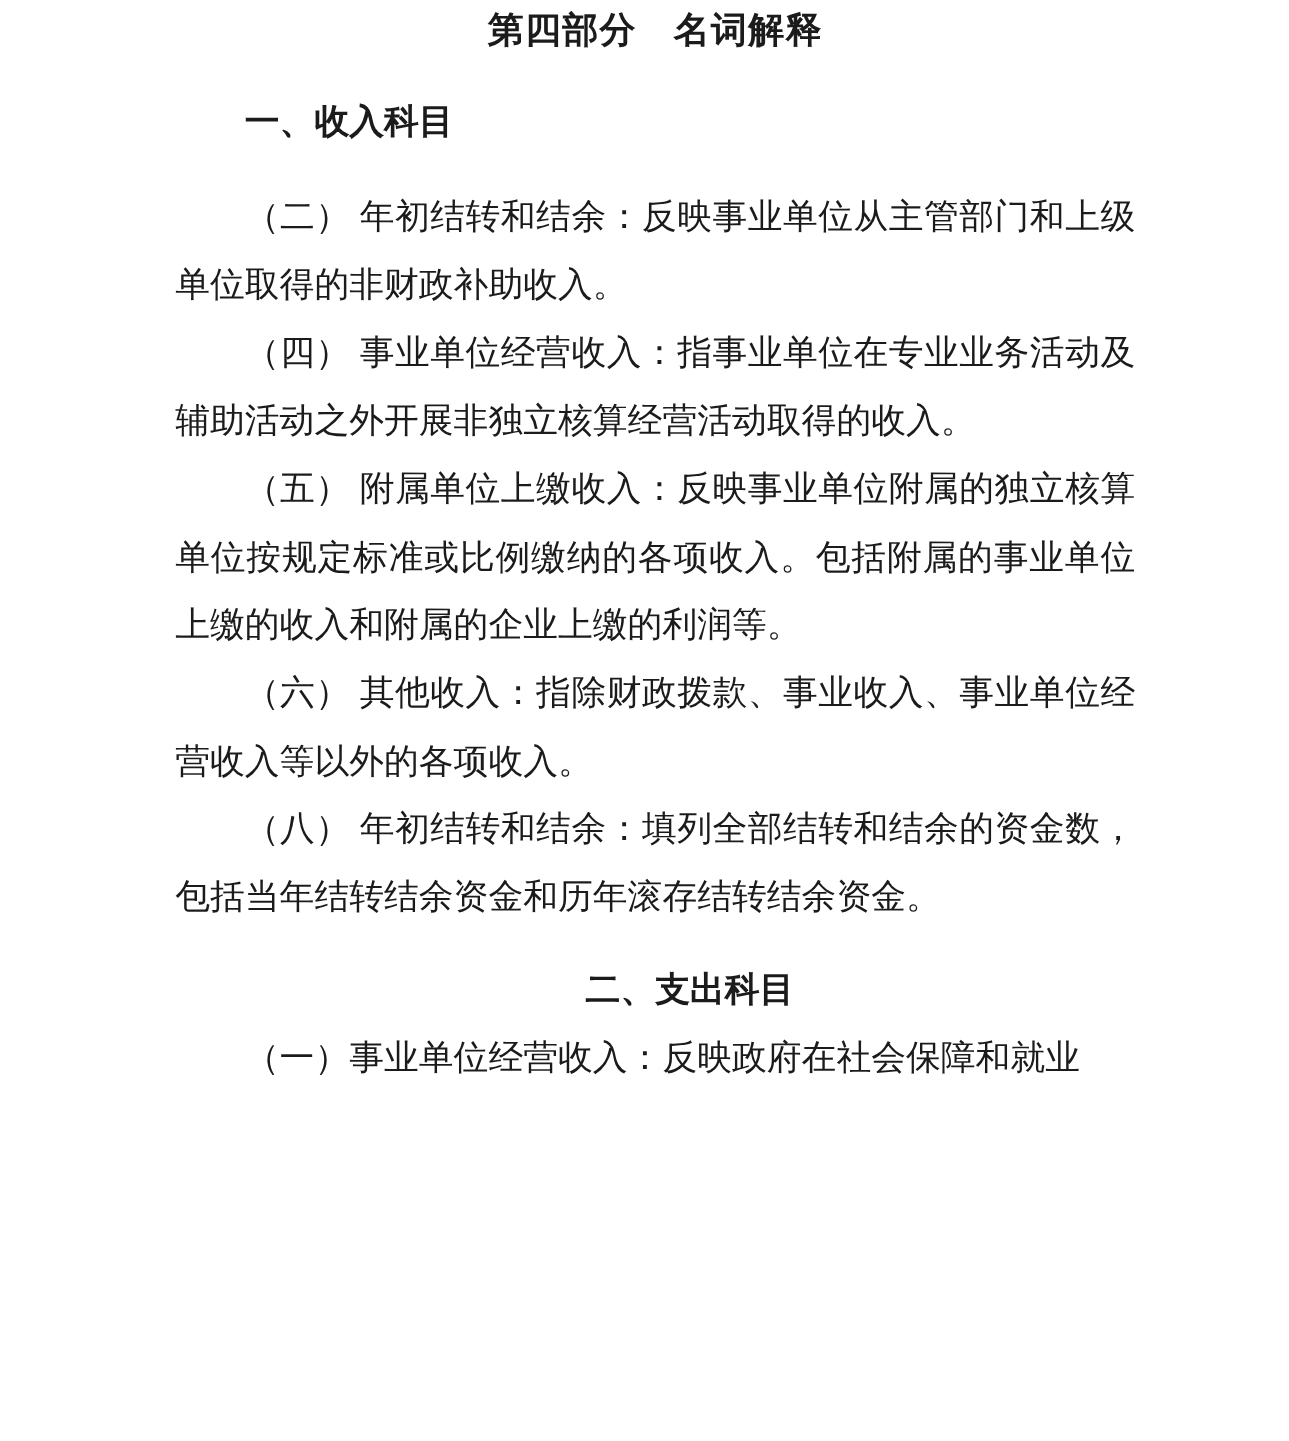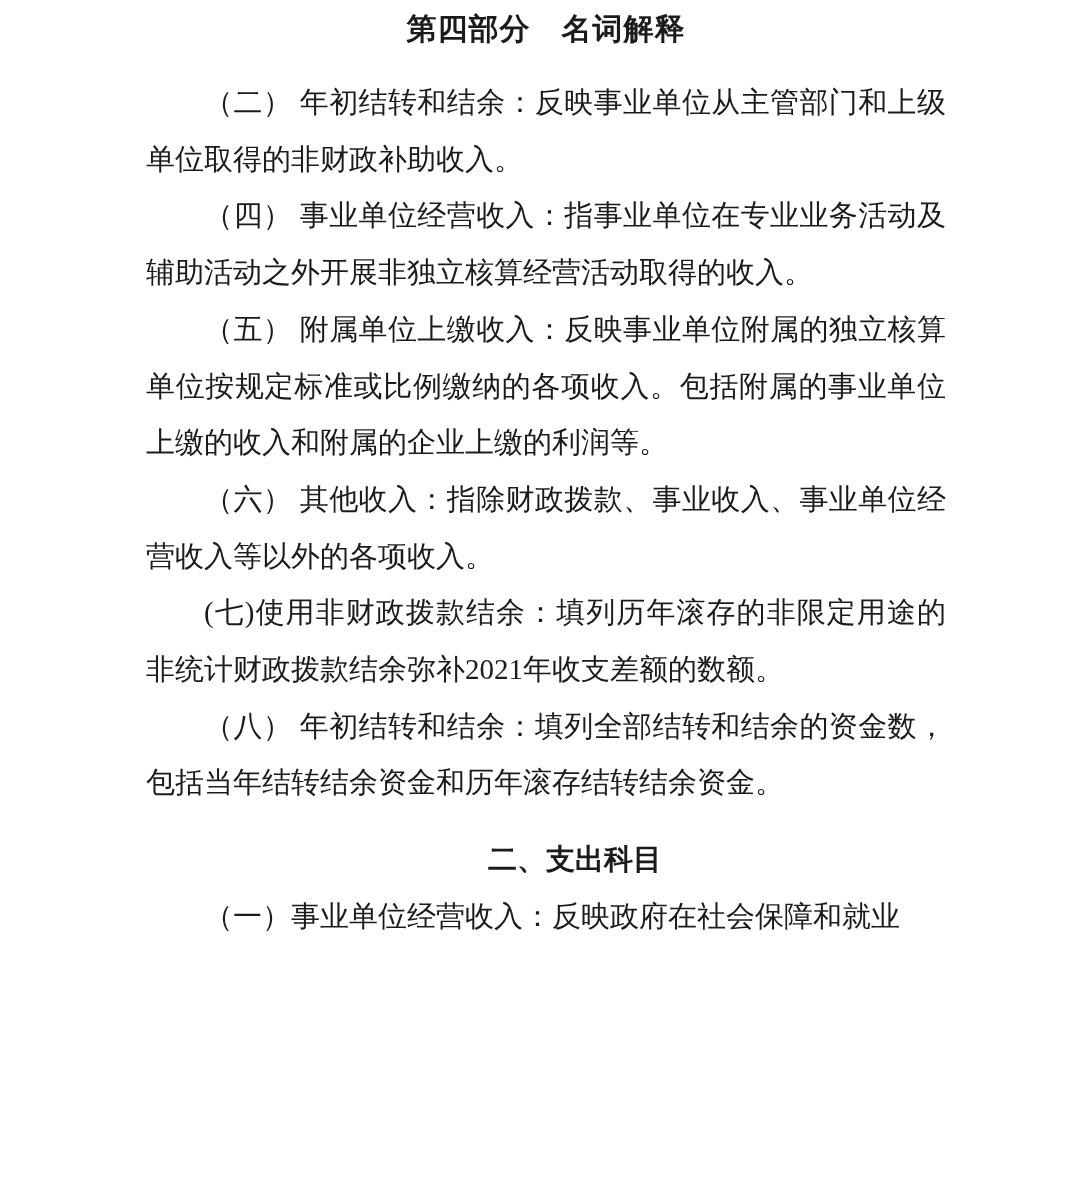--- a/index.html
+++ b/index.html
@@ -20,21 +20,21 @@
   .content {
     padding: 0 128px 0 146px;
   }
   .doc-title {
     font-size: 30px;
     font-weight: 700;
     text-align: center;
     line-height: 57px;
     margin: 0 0 17px 0;
     letter-spacing: 1px;
-    font-family: Liberation Serif, serif;
+    font-family: Liberation Mono, monospace;
   }
   .sec-heading {
     font-size: 29px;
     font-weight: 700;
     line-height: 57px;
     margin: 0 0 22px 0;
     text-indent: 58px;
     font-family: "Liberation Sans", "DejaVu Sans", sans-serif;
   }
   .sec-heading.sec-2 {
@@ -52,32 +52,32 @@
   }
 </style>
 </head>
 <body>
 
 <div class="page">
   <div class="content">
 
     <h1 class="doc-title">第四部分　名词解释</h1>
 
+    <h2 class="sec-heading">一、收入科目</h2>
 
 
     <p class="para">（二） 年初结转和结余：反映事业单位从主管部门和上级单位取得的非财政补助收入。</p>
 
 
     <p class="para">（四） 事业单位经营收入：指事业单位在专业业务活动及辅助活动之外开展非独立核算经营活动取得的收入。</p>
 
     <p class="para">（五） 附属单位上缴收入：反映事业单位附属的独立核算单位按规定标准或比例缴纳的各项收入。包括附属的事业单位上缴的收入和附属的企业上缴的利润等。</p>
 
     <p class="para">（六） 其他收入：指除财政拨款、事业收入、事业单位经营收入等以外的各项收入。</p>
 
-    <p class="para">(七)使用非财政拨款结余：填列历年滚存的非限定用途的非统计财政拨款结余弥补2021年收支差额的数额。</p>
 
     <p class="para">（八） 年初结转和结余：填列全部结转和结余的资金数，包括当年结转结余资金和历年滚存结转结余资金。</p>
 
     <h2 class="sec-heading sec-2">二、支出科目</h2>
 
     <p class="para">（一）事业单位经营收入：反映政府在社会保障和就业</p>
 
   </div>
 </div>
 

